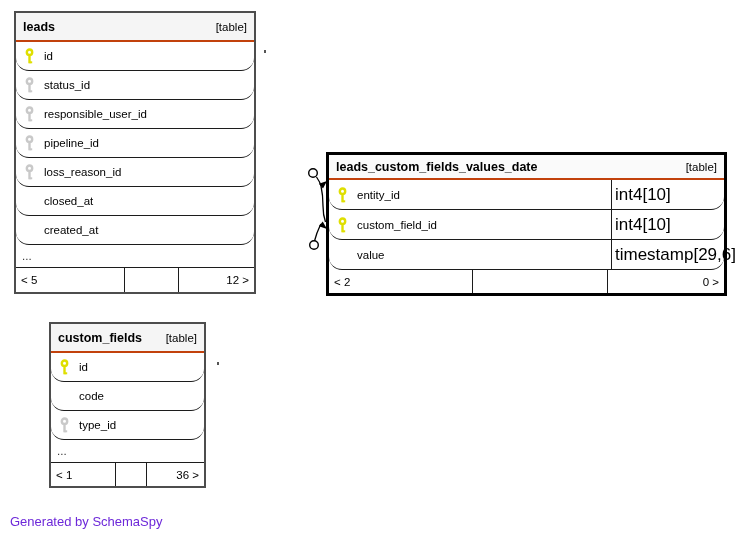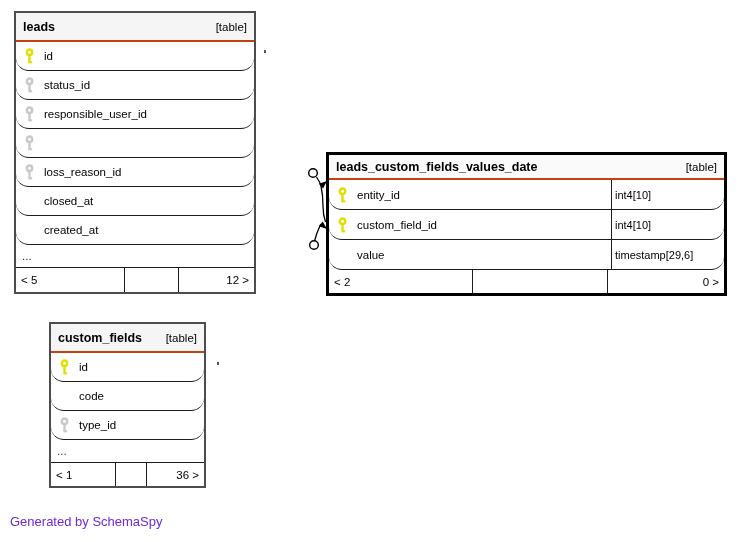--- a/index.html
+++ b/index.html
@@ -18,21 +18,21 @@
   .tbl.focus .hdr{background:#fafafa;}
   .hdr .badge{font-weight:normal;font-size:11.5px;}
 
   .row{display:flex;align-items:center;border-bottom:1px solid #1c1c1c;
        font-size:11.5px;background:#fff;border-radius:13px;}
   .ki{width:17px;padding-left:9px;display:flex;align-items:center;flex:none;}
   .ki.pk{color:#dfdf00;}
   .ki.fk{color:#c9c9c9;}
   .cname{flex:1;padding-left:2px;white-space:nowrap;}
   .ctype{width:109px;flex:none;align-self:stretch;display:flex;align-items:center;
-         border-left:1px solid #1c1c1c;padding-left:3px;font-size:11px;white-space:nowrap;}
+         border-left:1px solid #1c1c1c;padding-left:3px;font-size:17px;white-space:nowrap;}
 
   .dots{display:flex;align-items:center;border-bottom:1px solid #1c1c1c;
         padding-left:6px;font-size:11.5px;color:#333;}
 
   .foot{display:flex;align-items:stretch;font-size:11.5px;}
   .fc{display:flex;align-items:center;padding:0 5px;box-sizing:border-box;}
   .fc.sep{border-left:1px solid #1c1c1c;}
   .fc.right{justify-content:flex-end;}
 
   
@@ -112,20 +112,21 @@
     <span class="cname">responsible_user_id</span>
   </div>
   <div class="row">
     <span class="ki fk">
       <svg width="9" height="16" viewBox="0 0 9 16">
           <circle cx="4.5" cy="4.2" r="2.7" fill="none" stroke="currentColor" stroke-width="2.4"></circle>
           <line x1="4.5" y1="6.8" x2="4.5" y2="15.3" stroke="currentColor" stroke-width="2.4"></line>
           <line x1="4.5" y1="14.3" x2="7.2" y2="14.3" stroke="currentColor" stroke-width="2"></line>
         </svg>
     </span>
+    <span class="cname">pipeline_id</span>
   </div>
   <div class="row">
     <span class="ki fk">
       <svg width="9" height="16" viewBox="0 0 9 16">
           <circle cx="4.5" cy="4.2" r="2.7" fill="none" stroke="currentColor" stroke-width="2.4"></circle>
           <line x1="4.5" y1="6.8" x2="4.5" y2="15.3" stroke="currentColor" stroke-width="2.4"></line>
           <line x1="4.5" y1="14.3" x2="7.2" y2="14.3" stroke="currentColor" stroke-width="2"></line>
         </svg>
     </span>
     <span class="cname">loss_reason_id</span>

